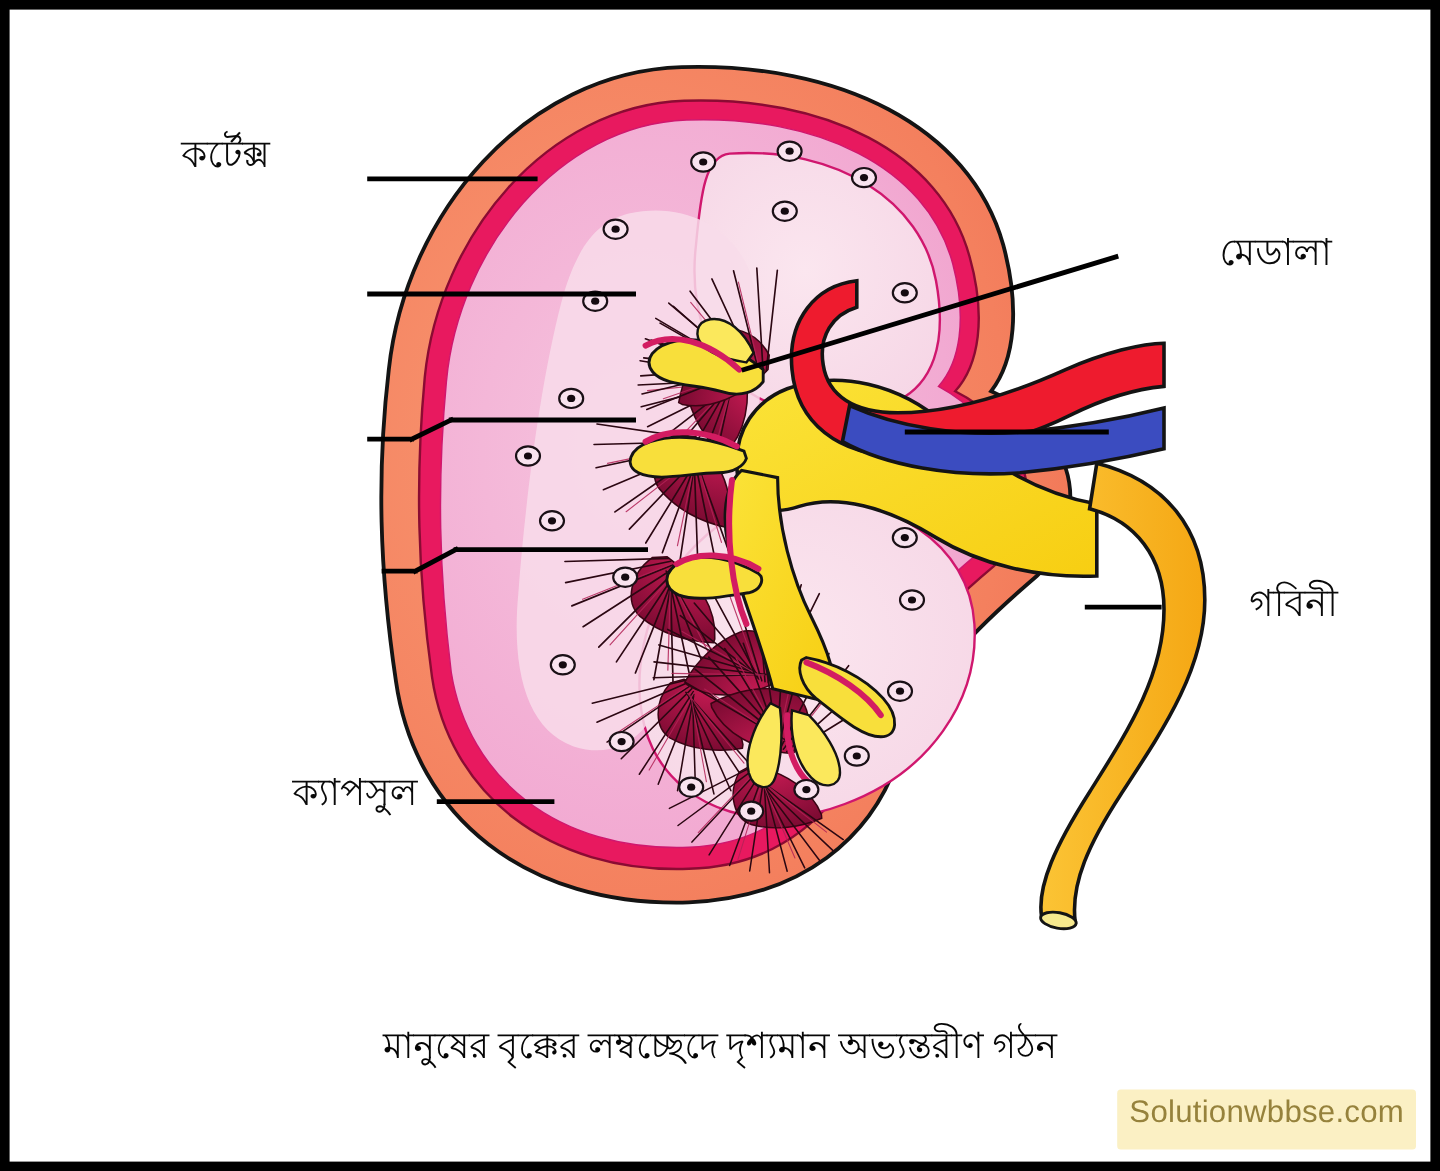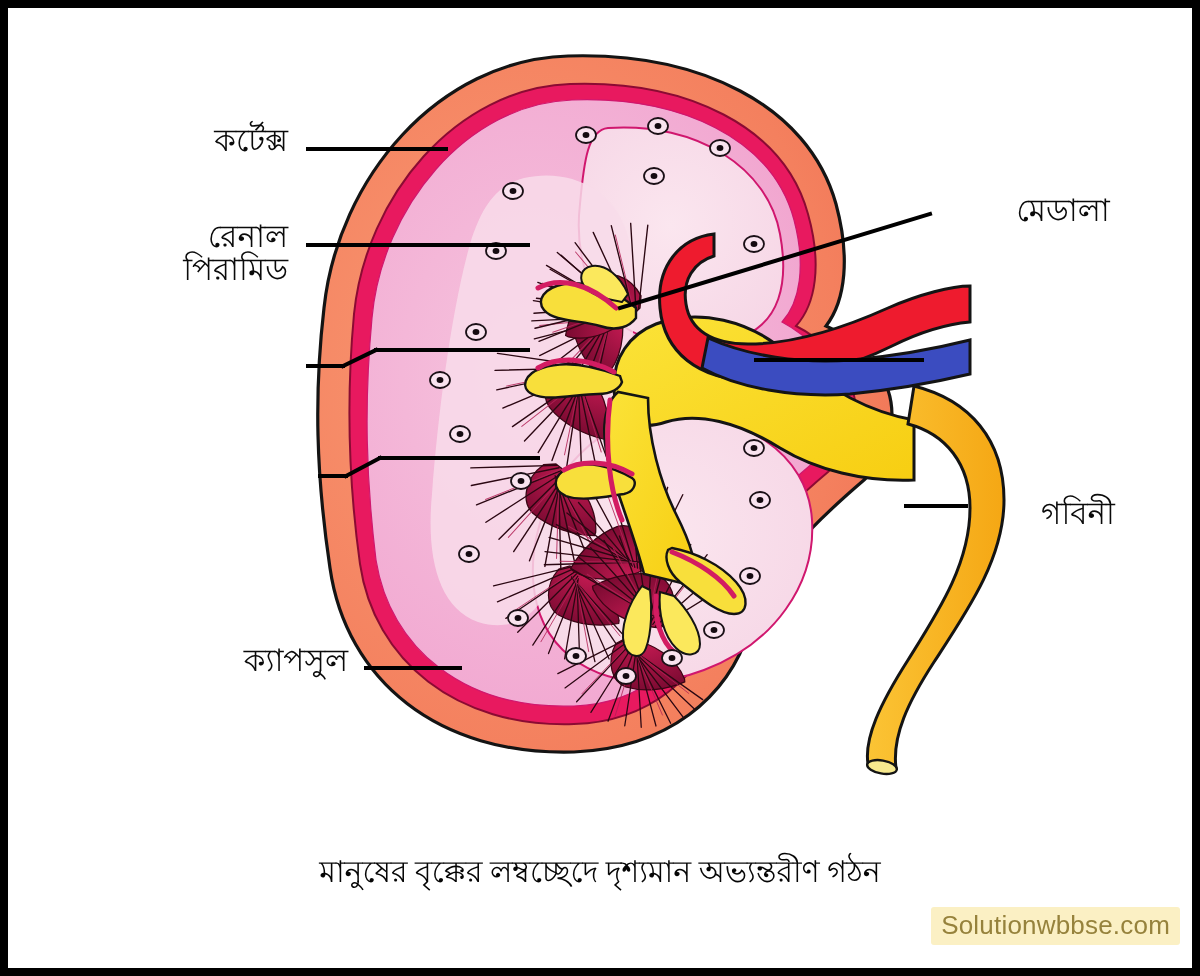--- a/index.html
+++ b/index.html
@@ -48,27 +48,27 @@
     top: 840px;
     text-align: center;
     font-family: "Liberation Serif", "DejaVu Serif", serif;
     font-size: 30px;
     color: #050505;
     white-space: pre;
   }
   #watermark {
     position: absolute;
     right: 12px;
-    bottom: 23px;
+    bottom: 10px;
     background: #fbf0c4;
     color: #96823c;
     font-family: "Liberation Sans", sans-serif;
     font-size: 26px;
     font-weight: 400;
-    padding: 3px 10px 4px 10px;
+    padding: 3px 10px 16px 10px;
     border-radius: 3px;
     letter-spacing: 0.2px;
   }
 </style>
 </head>
 <body>
 
 <div id="figure-root">
 
   <svg id="diagram-svg" viewBox="0 0 1184 960" xmlns="http://www.w3.org/2000/svg">
@@ -334,31 +334,29 @@
       <path d="M368,342 L520,342"></path>
       <path d="M312,468 L338,468 M338,468 L372,450"></path>
       <path d="M372,450 L530,450"></path>
       <path d="M358,660 L452,660"></path>
       <path d="M612,300 L922,206"></path>
       <path d="M748,352 L914,352"></path>
       <path d="M898,498 L958,498"></path>
     </g>
   </svg>
 
-  <div class="label-text label-left" style="left:80px; top:116px; width:200px;">কর্টেক্স</div>
-
-  <div class="label-text label-left" style="left:60px; top:212px; width:220px;">রেনাল
-পিরামিড</div>
+  <div class="label-text label-left" style="left:80px; top:104px; width:200px;text-align:center;">কর্টেক্স</div>
+
 
 
 
   <div class="label-text label-left" style="left:100px; top:636px; width:240px;">ক্যাপসুল</div>
 
   <div class="label-text label-right" style="left:940px; top:186px; width:230px;">মেডালা</div>
 
 
-  <div class="label-text label-right" style="left:970px; top:478px; width:200px;margin-top:11px;">গবিনী</div>
+  <div class="label-text label-right" style="left:970px; top:478px; width:200px;">গবিনী</div>
 
   <div id="caption-text">মানুষের বৃক্কের লম্বচ্ছেদে দৃশ্যমান অভ্যন্তরীণ গঠন</div>
 
   <div id="watermark">Solutionwbbse.com</div>
 
 </div>
 
 </body></html>

